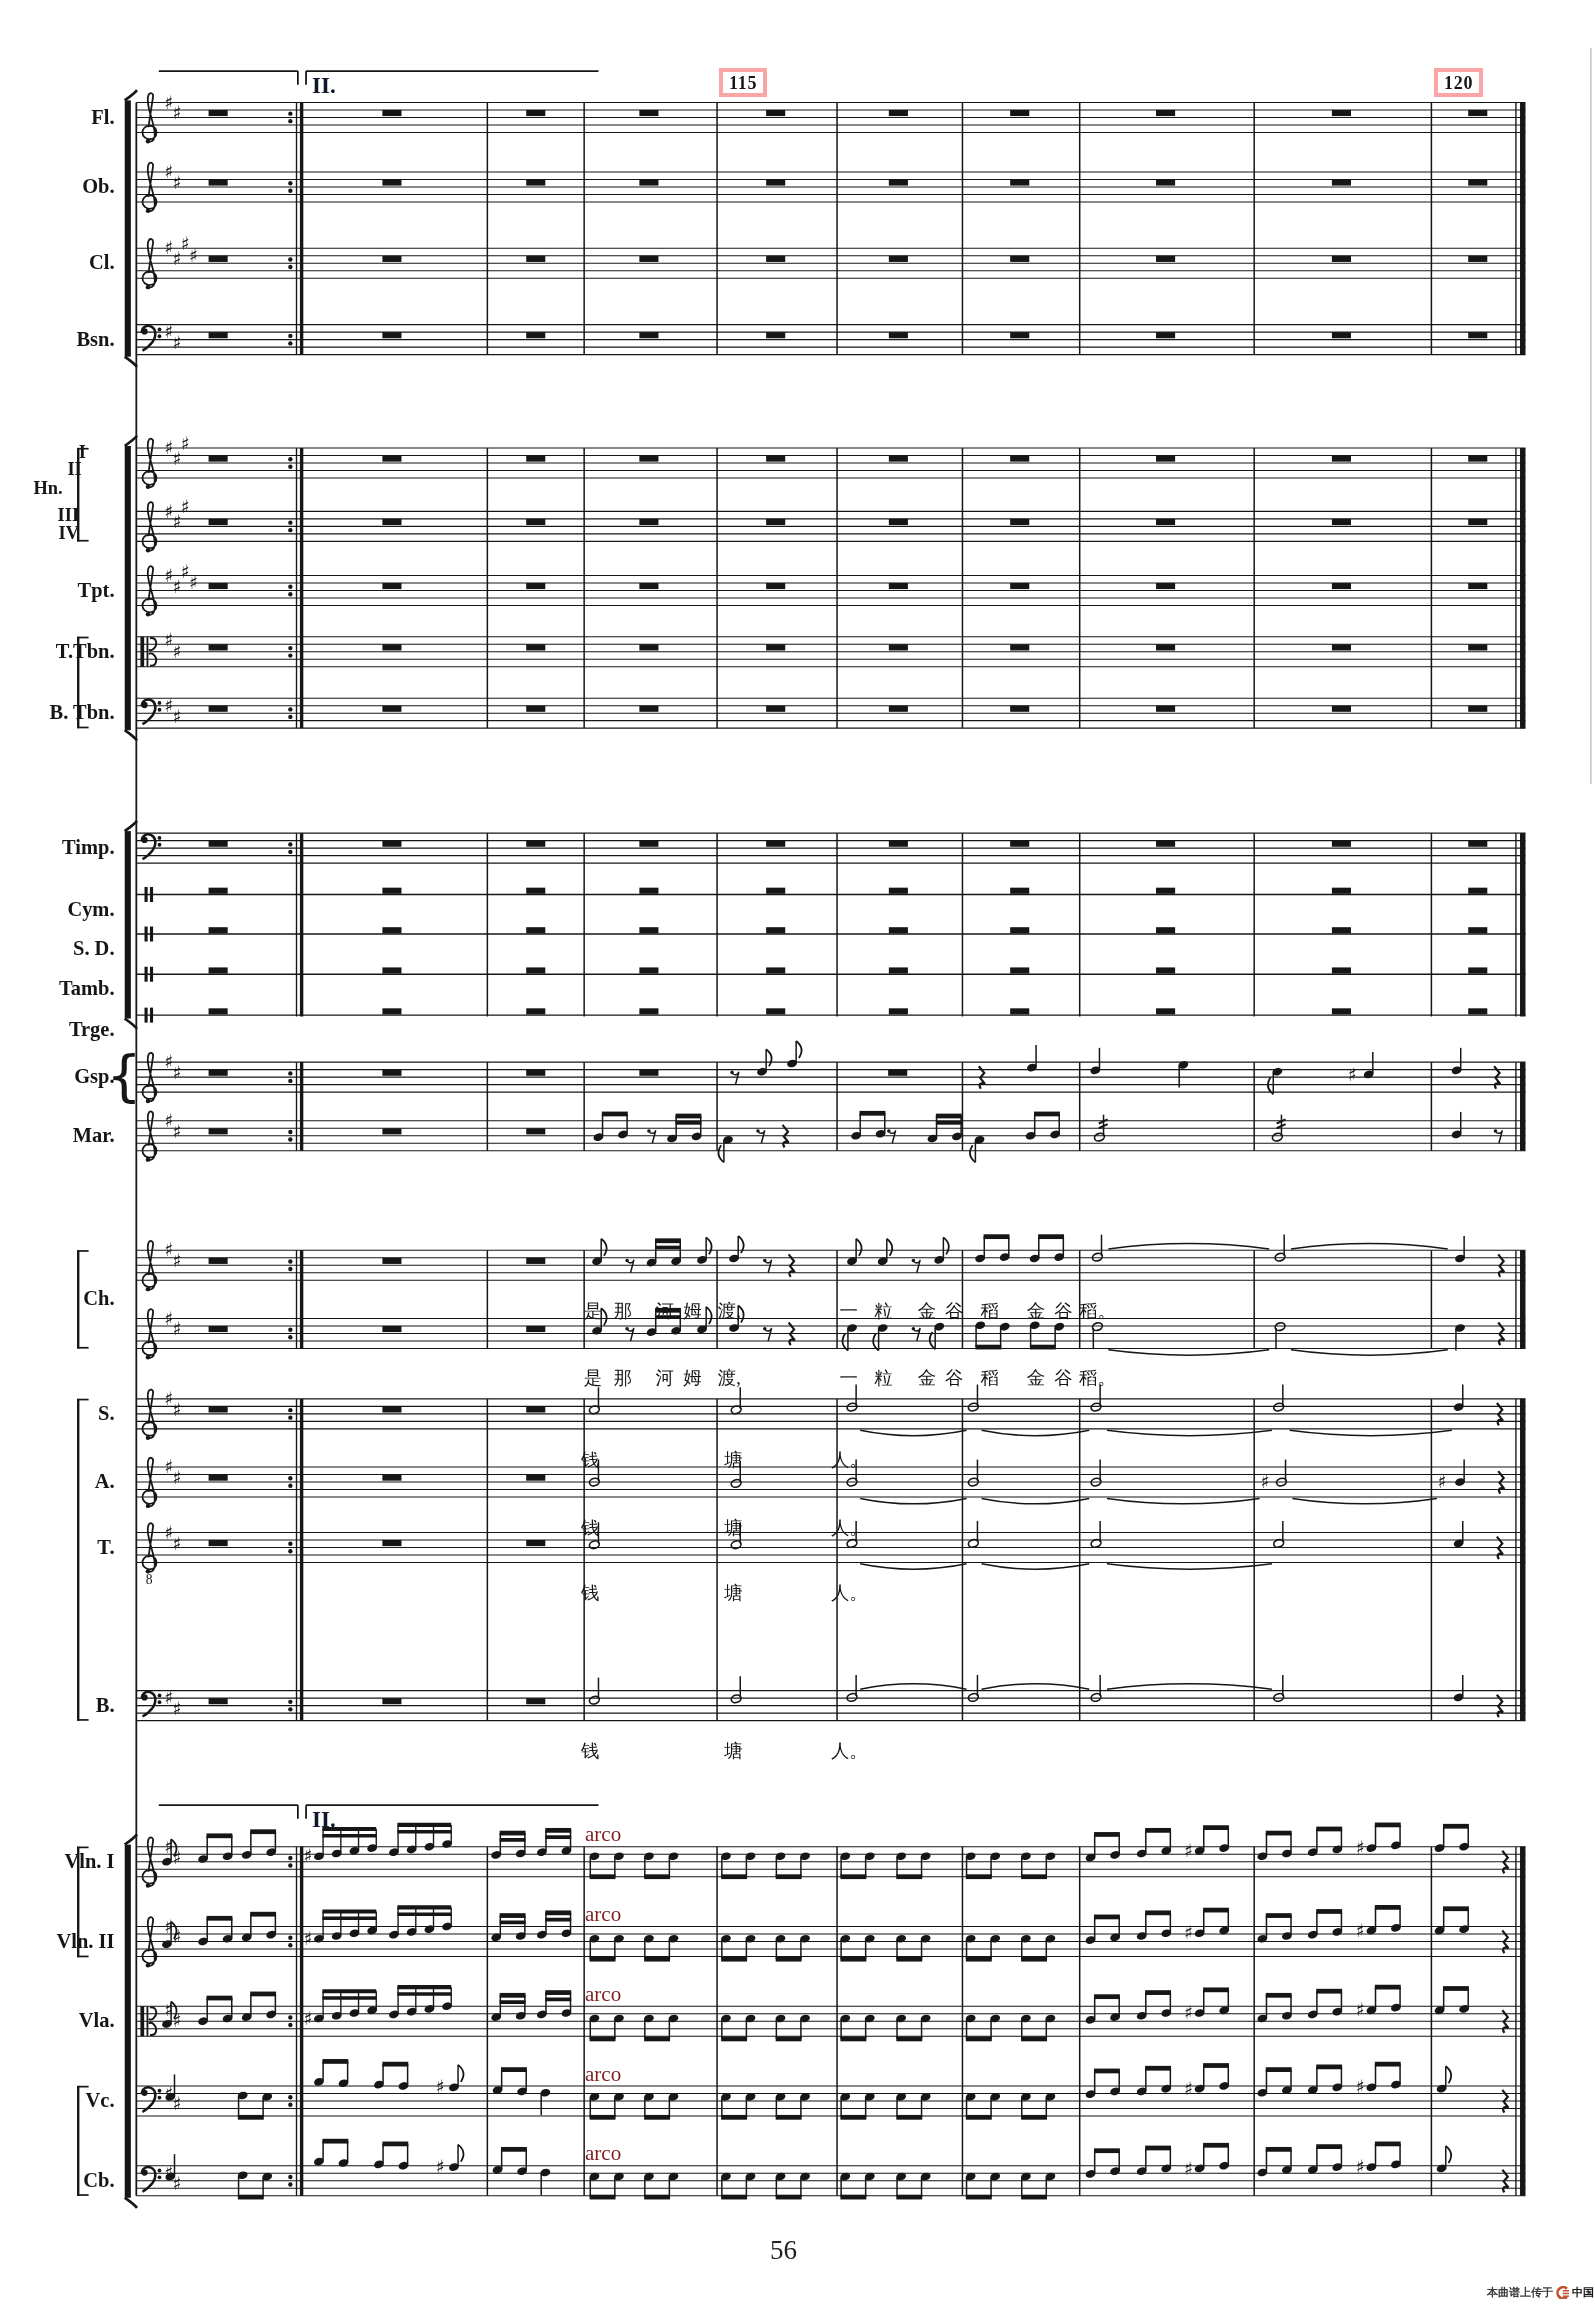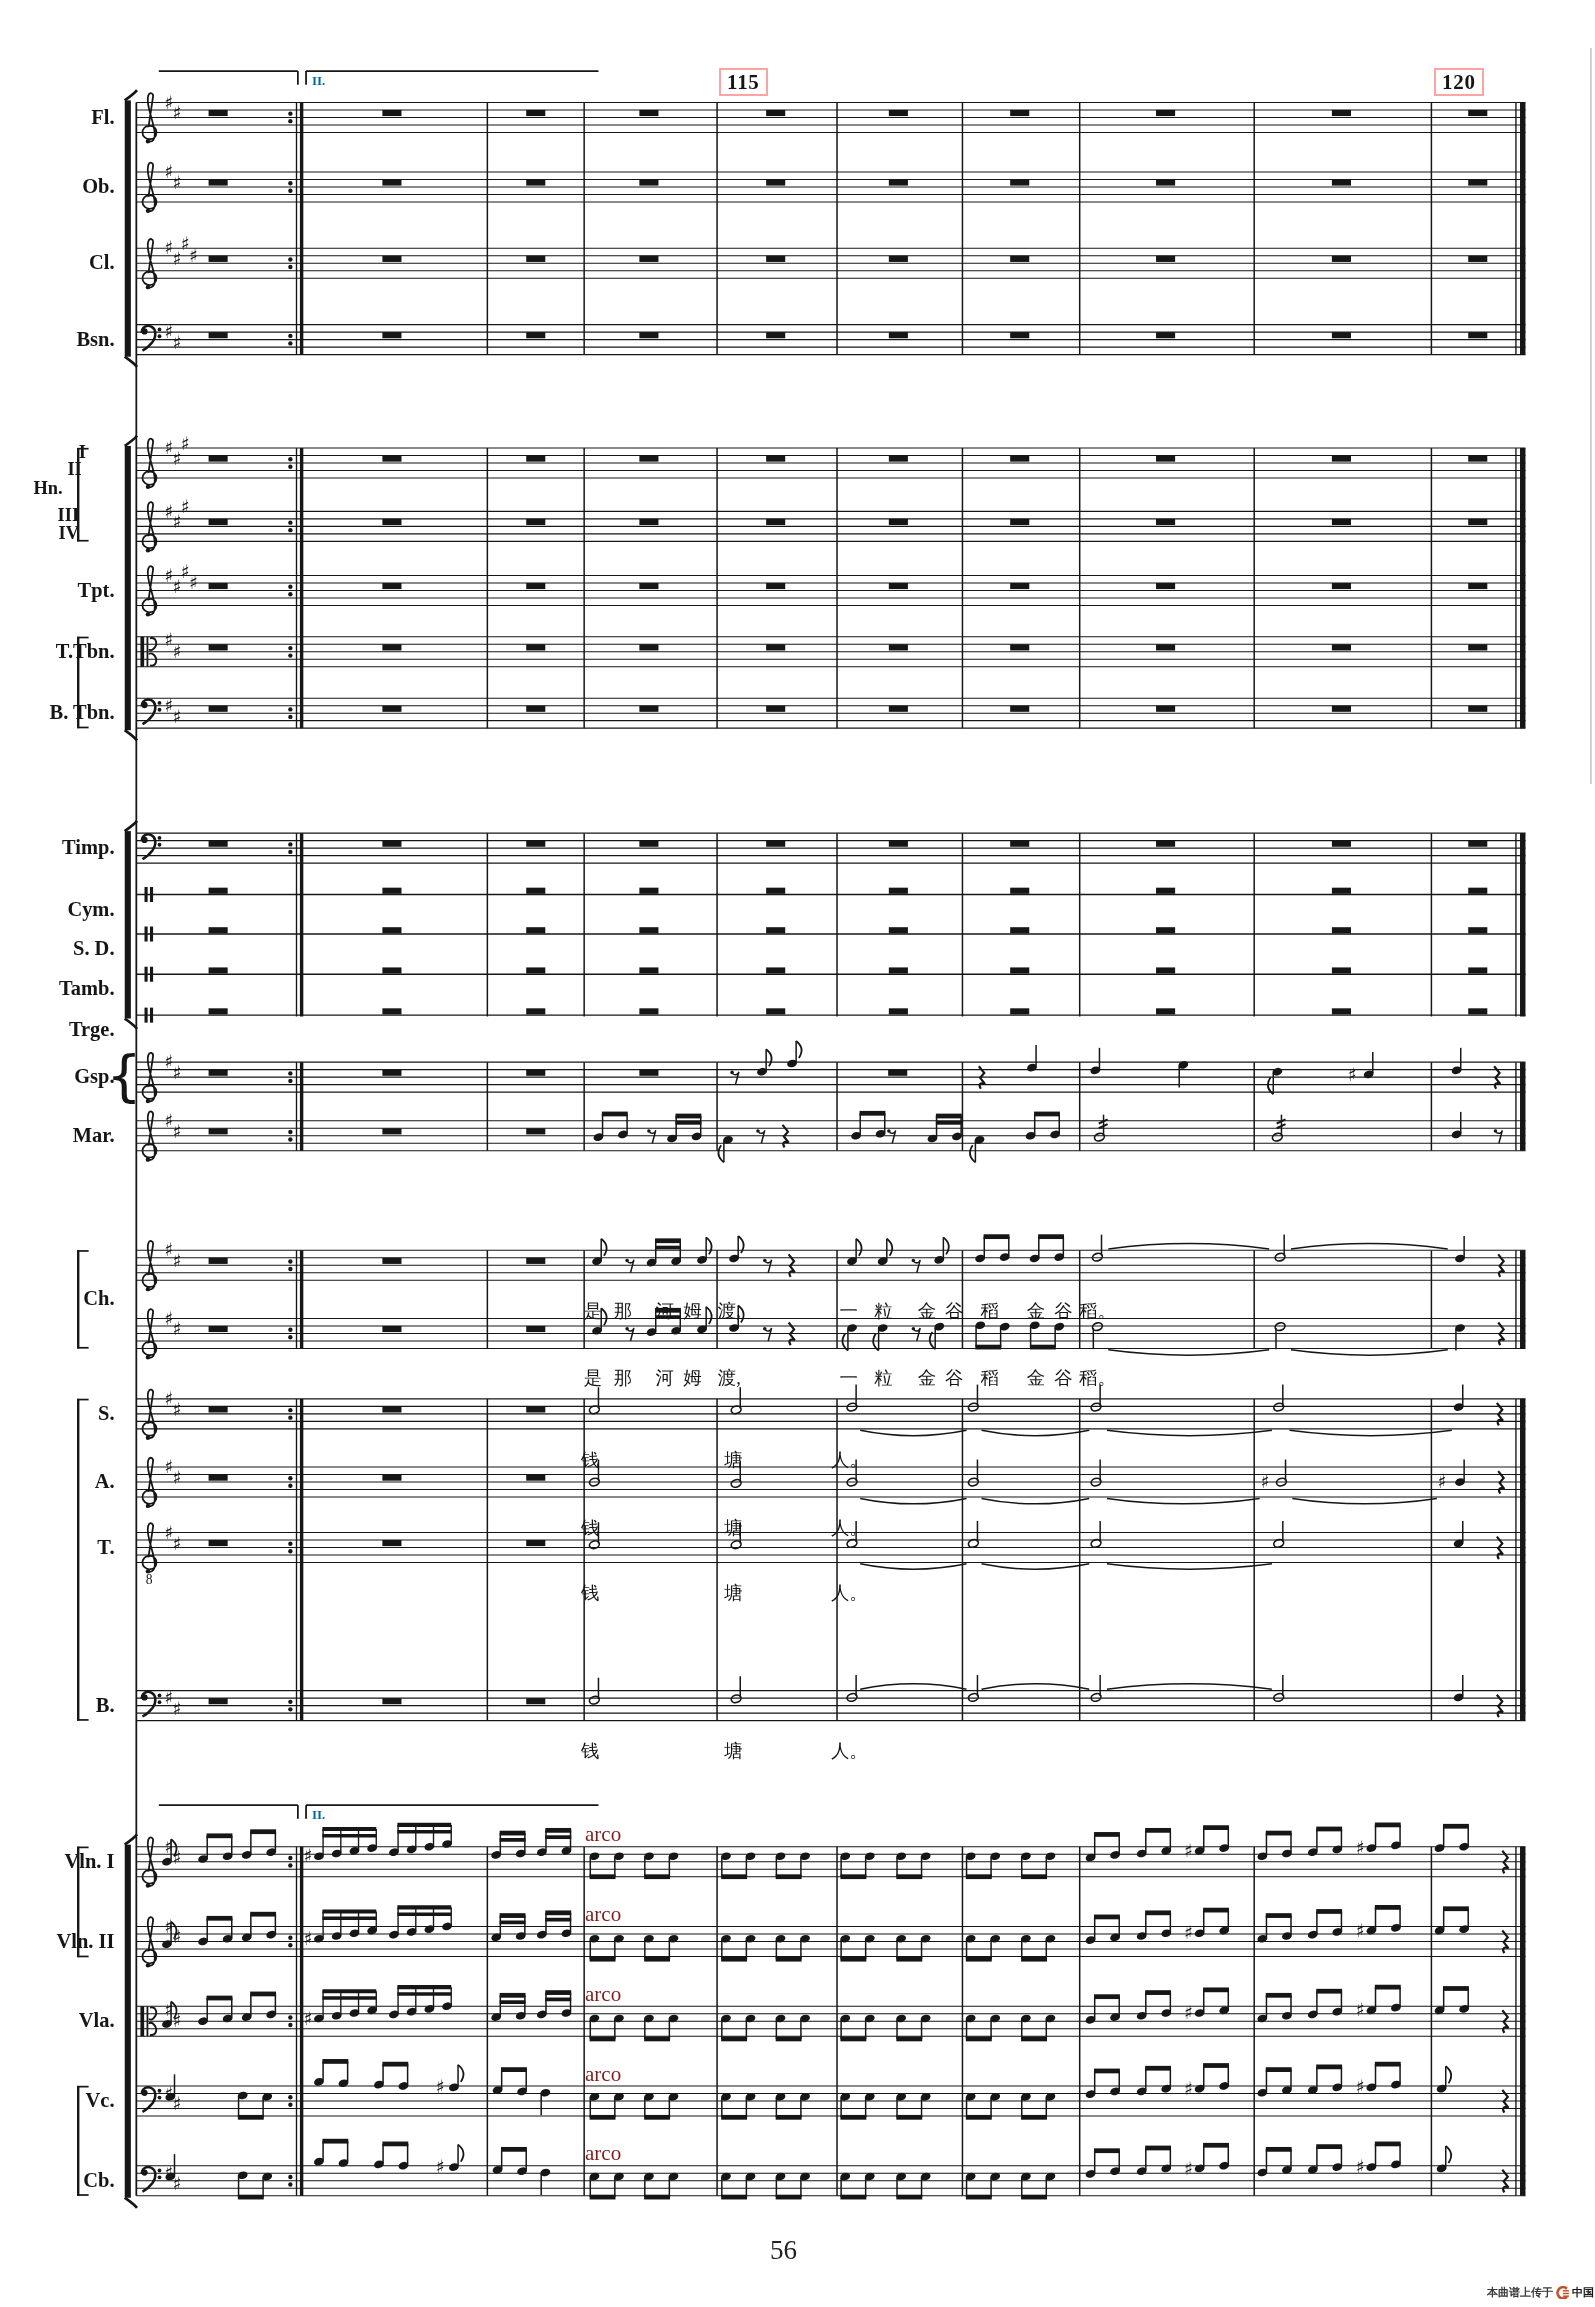--- a/index.html
+++ b/index.html
@@ -1,26 +1,26 @@
 <!DOCTYPE html>
 <html style="font-size:11px"><head>
 <meta charset="utf-8">
 <style>
   html,body{margin:0;padding:0;background:#e8e8e4;}
   #page{
     position:relative;width:1595px;height:2307px;background:#ffffff;
     font-family:"Liberation Serif","DejaVu Serif",serif;overflow:hidden;
   }
   .reh{
-    position:absolute;border:2px solid #fca5a5;background:#fff;
-    font-size:21px;font-weight:700;line-height:1;padding:2px 6.1px 1.4px 6.1px;
+    position:absolute;border:4px solid #fca5a5;background:#fff;
+    font-size:18px;font-weight:700;line-height:1;padding:2px 6.1px 1.4px 6.1px;
     color:#161616;letter-spacing:0.7px;
   }
   .volta-label{
-    position:absolute;font-size:13px;font-weight:700;color:#0369a1;line-height:1;
+    position:absolute;font-size:23px;font-weight:700;color:#0f172a;line-height:1;
   }
   .arco{
     position:absolute;font-size:21px;font-weight:400;color:#7f1d1d;line-height:1;
     font-family:"Liberation Serif","DejaVu Serif",serif;
   }
   #page-number{
     position:absolute;left:753px;top:2235px;width:61px;text-align:center;
     font-size:27px;color:#222;font-family:Liberation Serif, serif;
   }
   #watermark{

